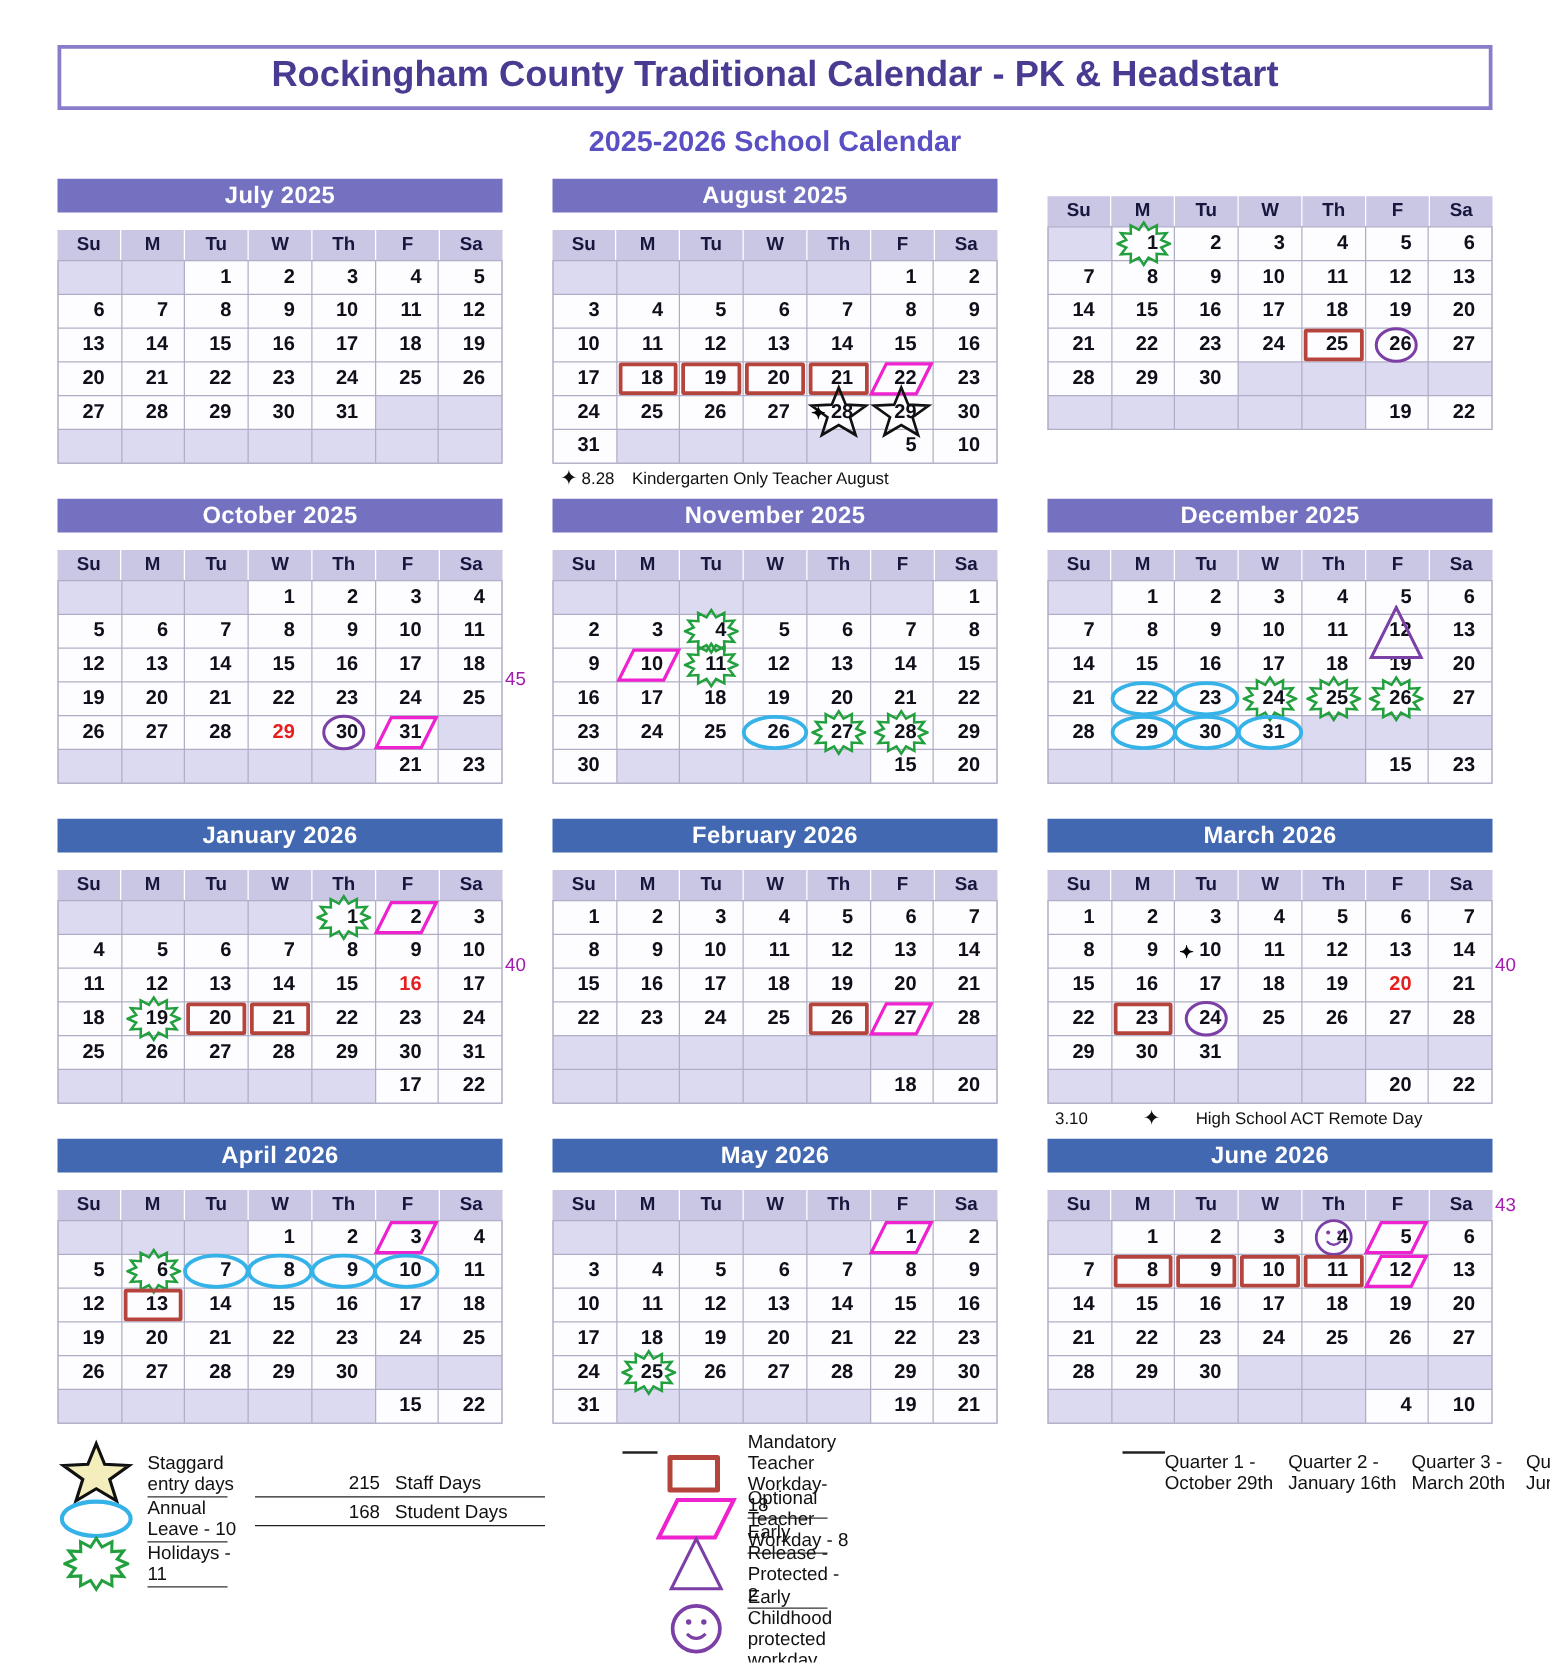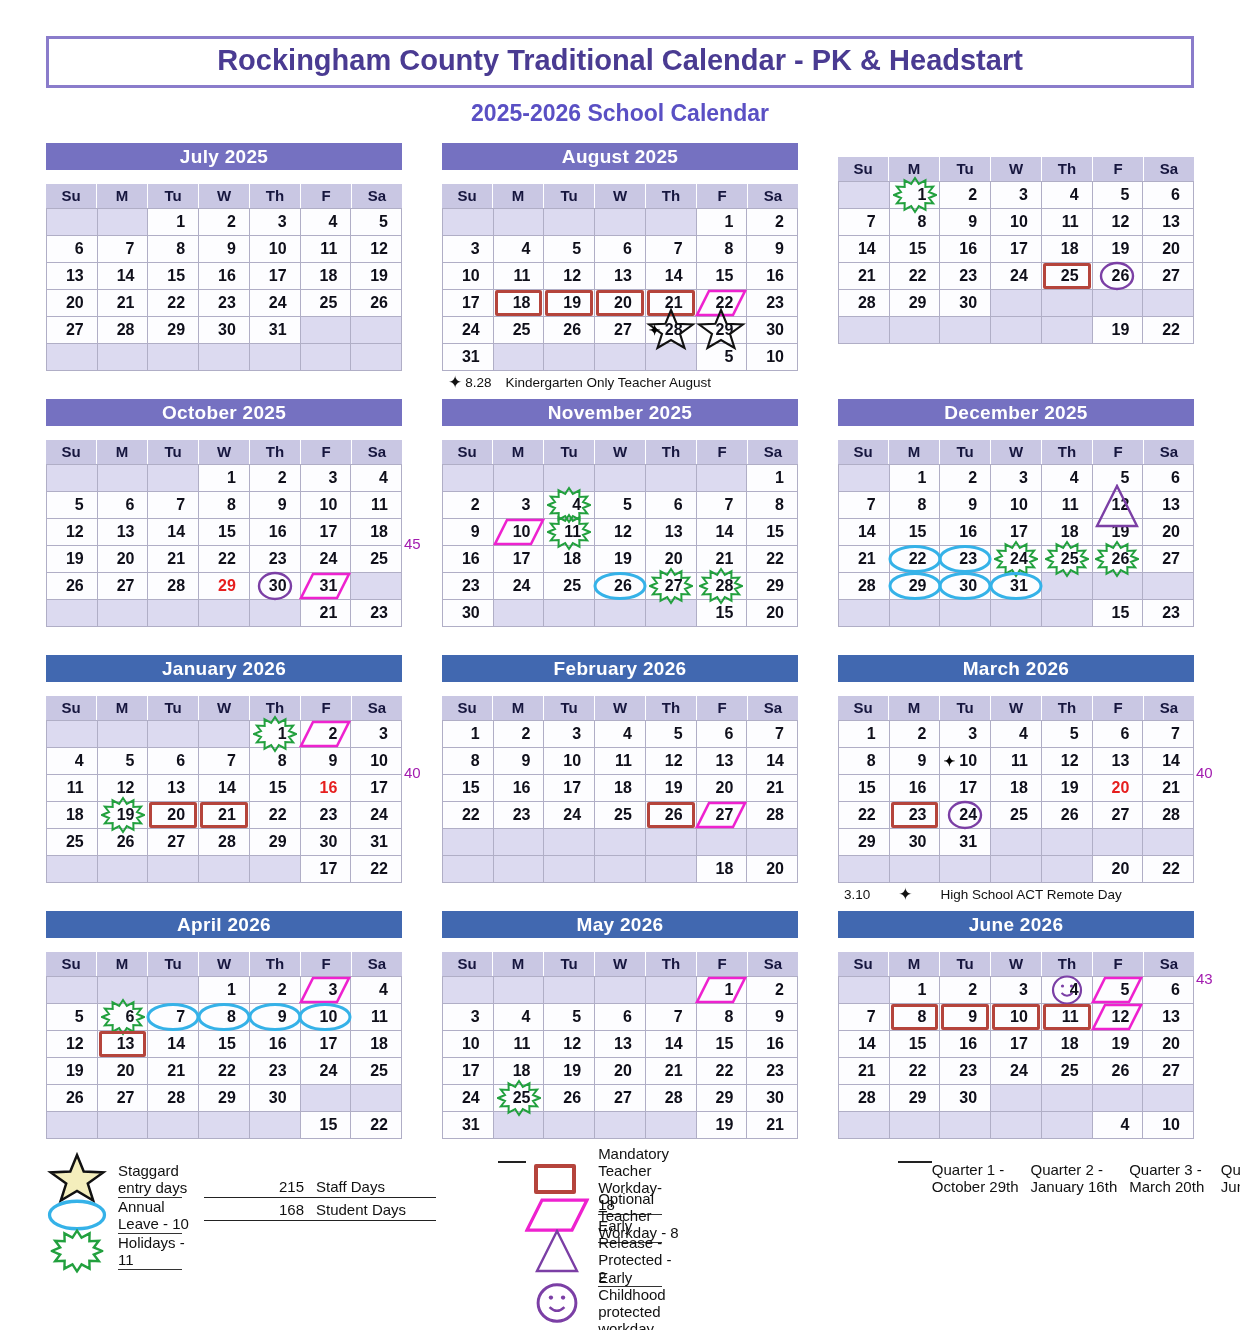--- a/index.html
+++ b/index.html
@@ -25,21 +25,21 @@
   .deco{position:absolute;left:50%;top:50%;transform:translate(-50%,-50%);z-index:4;line-height:0;pointer-events:none;}
   .deco svg{display:block;}
   .deco-redrect{left:1px;right:1px;top:0;bottom:0;transform:none;border:3px solid var(--c-red,#b5443c);border-radius:2px;}
   .deco-triangle{top:-8px;transform:translateX(-50%);}
   .deco-sparkle{left:3px;top:50%;transform:translateY(-50%);font-size:14px;font-weight:bold;color:#000;z-index:6;line-height:1;}
 
   .side-note{position:absolute;right:-36px;width:34px;font-size:15px;color:#a21caf;text-align:left;}
   .footnote{position:absolute;left:6px;top:calc(100% + 3px);display:flex;align-items:center;font-size:13.5px;color:#111;white-space:nowrap;z-index:3;}
   .fn-star{font-size:17px;line-height:1;margin-right:3px;}
   .fn-date{margin-right:14px;}
-  .footnote.spread .fn-date{margin-right:28px;}
+  .footnote.spread .fn-date{margin-right:44px;}
   .footnote.spread .fn-star{margin-right:28px;}
 
   .legend{margin:22px 46px 0;display:grid;grid-template-columns:390px 420px auto;}
   .legend-col{position:relative;min-height:198px;display:flex;flex-direction:row;align-items:flex-start;}
   .top-tick{border-top:2px solid #222;width:56px;margin-bottom:6px;}
   .midc .top-tick{margin-left:62px;}
   .rightc .top-tick{margin-left:42px;}
   .legend-row{display:flex;align-items:center;height:36px;}
   .legend-row.gap{margin-top:16px;}
   .licon{position:relative;width:62px;height:36px;flex:0 0 62px;margin-right:10px;}
@@ -1725,21 +1725,21 @@
         <div class="cell empty"></div>
         <div class="cell empty"></div>
         <div class="cell empty"></div>
         <div class="cell filled">
           <span class="num">4</span>
         </div>
         <div class="cell filled">
           <span class="num">10</span>
         </div>
       </div>
-      <div class="side-note" style="top: 59px;">43</div>
+      <div class="side-note" style="top: 45px;">43</div>
     </div>
   </div>
 
 <div class="legend">
   <div class="legend-col leftc">
     <div id="legend-left-icons">
         <div class="legend-row">
           <span class="licon">
             <span class="deco deco-star">
               <svg width="50" height="46" viewBox="0 0 50 46">

